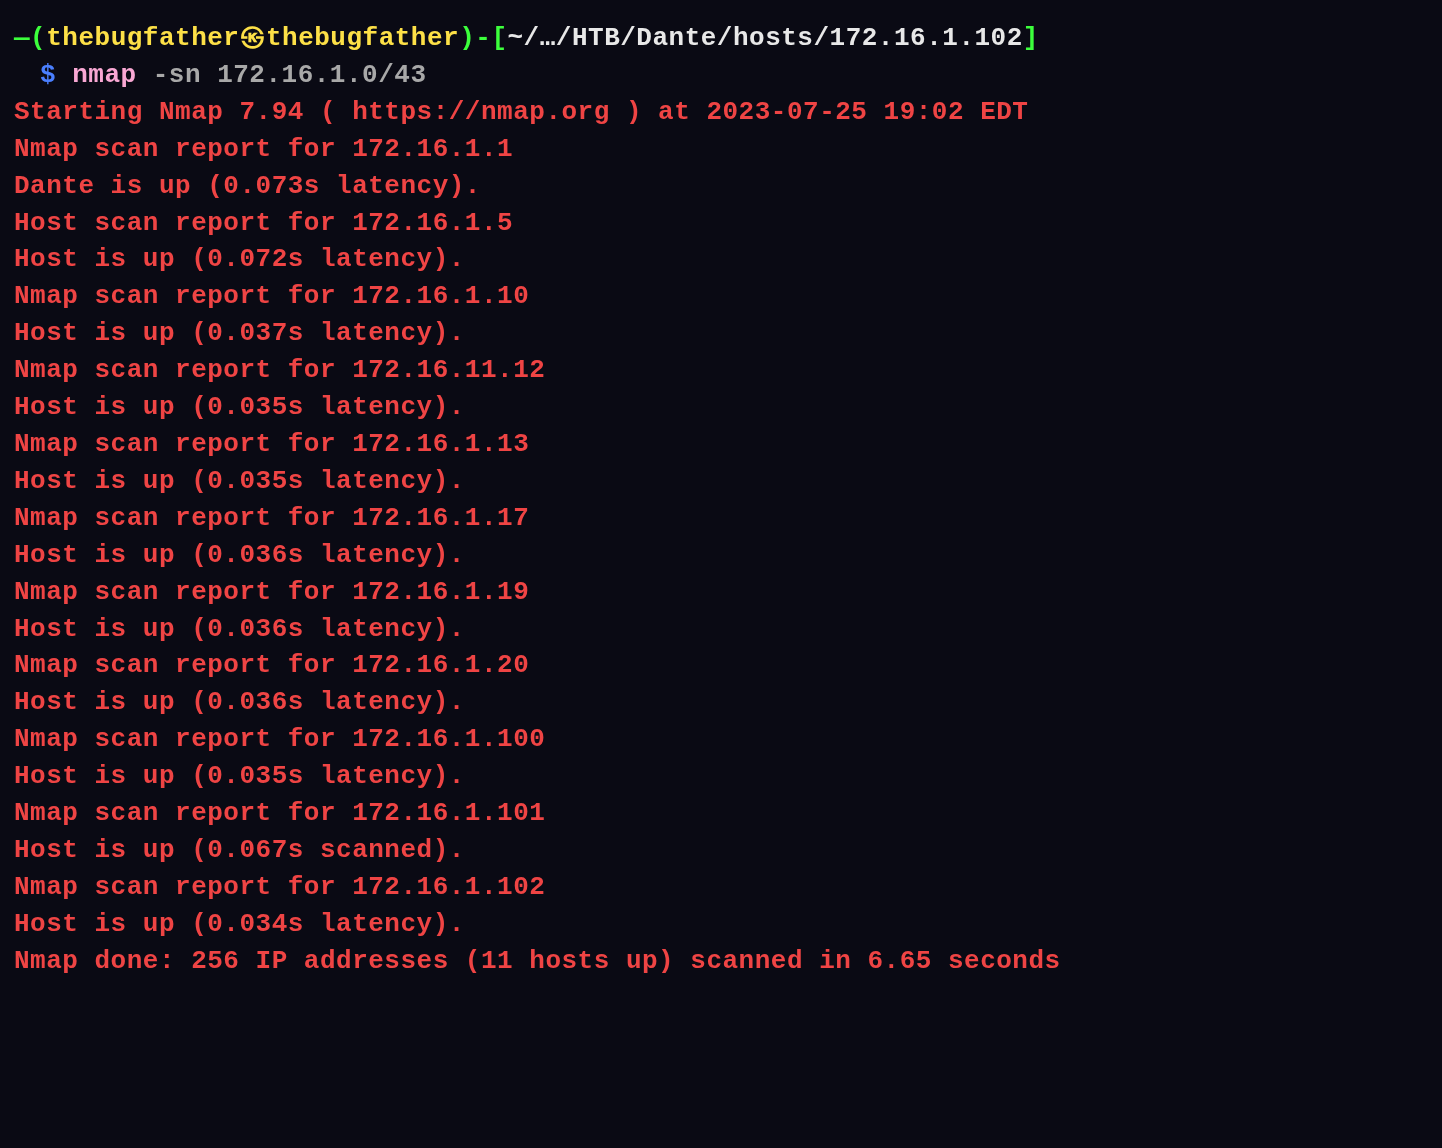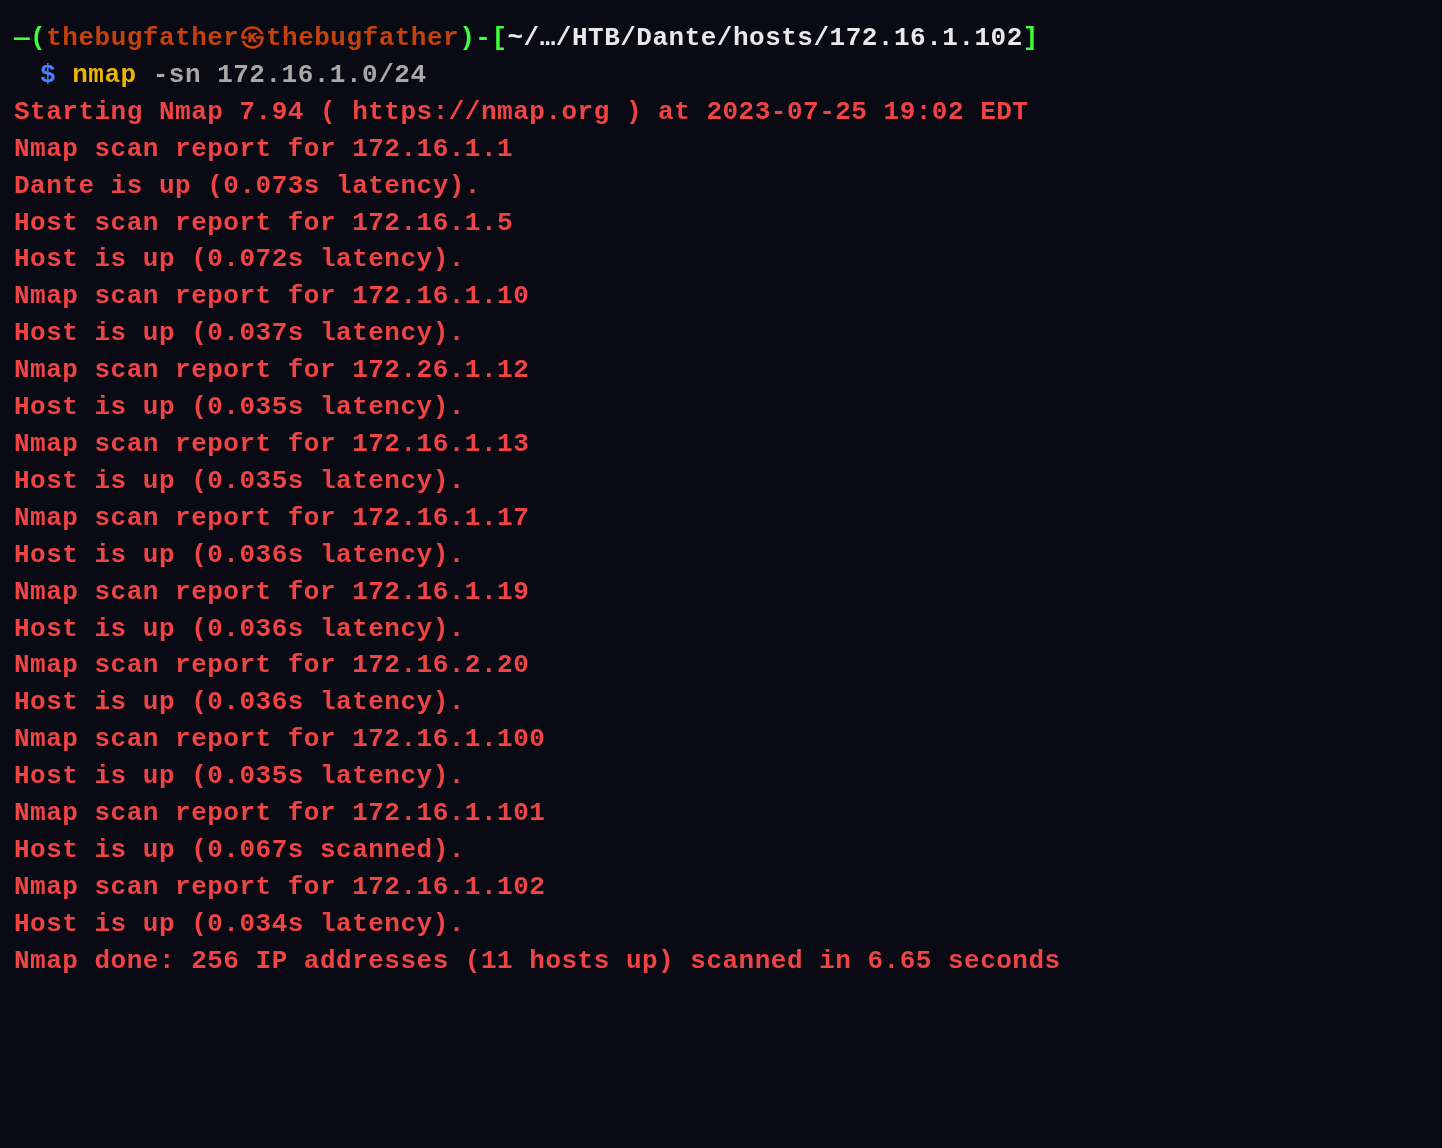--- a/index.html
+++ b/index.html
@@ -21,30 +21,30 @@
       overflow: hidden;
     }
     .prompt-line {
       display: flex;
       flex-wrap: wrap;
     }
     .prompt-paren, .prompt-bracket, .prompt-dash {
       color: #3cff3c;
     }
     .user-host {
-      color: #c2410c;
+      color: #fde047;
     }
     .path {
       color: #e8e8e8;
     }
     .prompt-symbol {
       color: #4a7fff;
     }
     .command-name {
-      color: #eab308;
+      color: #f9a8d4;
       margin-top: 16px;
     }
     .command-args {
       color: #a8a8a8;
     }
     .output-line {
       color: #ef4444;
       white-space: pre;
     }
     .cmd-line {
@@ -58,38 +58,38 @@
   <div class="prompt-line">
     <span class="prompt-paren">—(</span>
       <span class="user-host">thebugfather㉿thebugfather</span>
       <span class="prompt-paren">)</span>
       <span class="prompt-dash">-</span>
       <span class="prompt-bracket">[</span>
       <span class="path">~/…/HTB/Dante/hosts/172.16.1.102</span>
       <span class="prompt-bracket">]</span>
   </div>
   <div class="cmd-line">
-    <span class="prompt-symbol">$</span> <span class="command-name">nmap</span><span class="command-args"> -sn 172.16.1.0/24</span>
+    <span class="prompt-symbol">$</span> <span class="command-name">nmap</span><span class="command-args"> -sn 172.16.1.0/43</span>
   </div>
   <div class="output-line">Starting Nmap 7.94 ( https://nmap.org ) at 2023-07-25 19:02 EDT</div>
   <div class="output-line">Nmap scan report for 172.16.1.1</div>
   <div class="output-line">Dante is up (0.073s latency).</div>
   <div class="output-line">Host scan report for 172.16.1.5</div>
   <div class="output-line">Host is up (0.072s latency).</div>
   <div class="output-line">Nmap scan report for 172.16.1.10</div>
   <div class="output-line">Host is up (0.037s latency).</div>
-  <div class="output-line">Nmap scan report for 172.26.1.12</div>
+  <div class="output-line">Nmap scan report for 172.16.11.12</div>
   <div class="output-line">Host is up (0.035s latency).</div>
   <div class="output-line">Nmap scan report for 172.16.1.13</div>
   <div class="output-line">Host is up (0.035s latency).</div>
   <div class="output-line">Nmap scan report for 172.16.1.17</div>
   <div class="output-line">Host is up (0.036s latency).</div>
   <div class="output-line">Nmap scan report for 172.16.1.19</div>
   <div class="output-line">Host is up (0.036s latency).</div>
-  <div class="output-line">Nmap scan report for 172.16.2.20</div>
+  <div class="output-line">Nmap scan report for 172.16.1.20</div>
   <div class="output-line">Host is up (0.036s latency).</div>
   <div class="output-line">Nmap scan report for 172.16.1.100</div>
   <div class="output-line">Host is up (0.035s latency).</div>
   <div class="output-line">Nmap scan report for 172.16.1.101</div>
   <div class="output-line">Host is up (0.067s scanned).</div>
   <div class="output-line">Nmap scan report for 172.16.1.102</div>
   <div class="output-line">Host is up (0.034s latency).</div>
   <div class="output-line">Nmap done: 256 IP addresses (11 hosts up) scanned in 6.65 seconds</div>
 </div>
 

